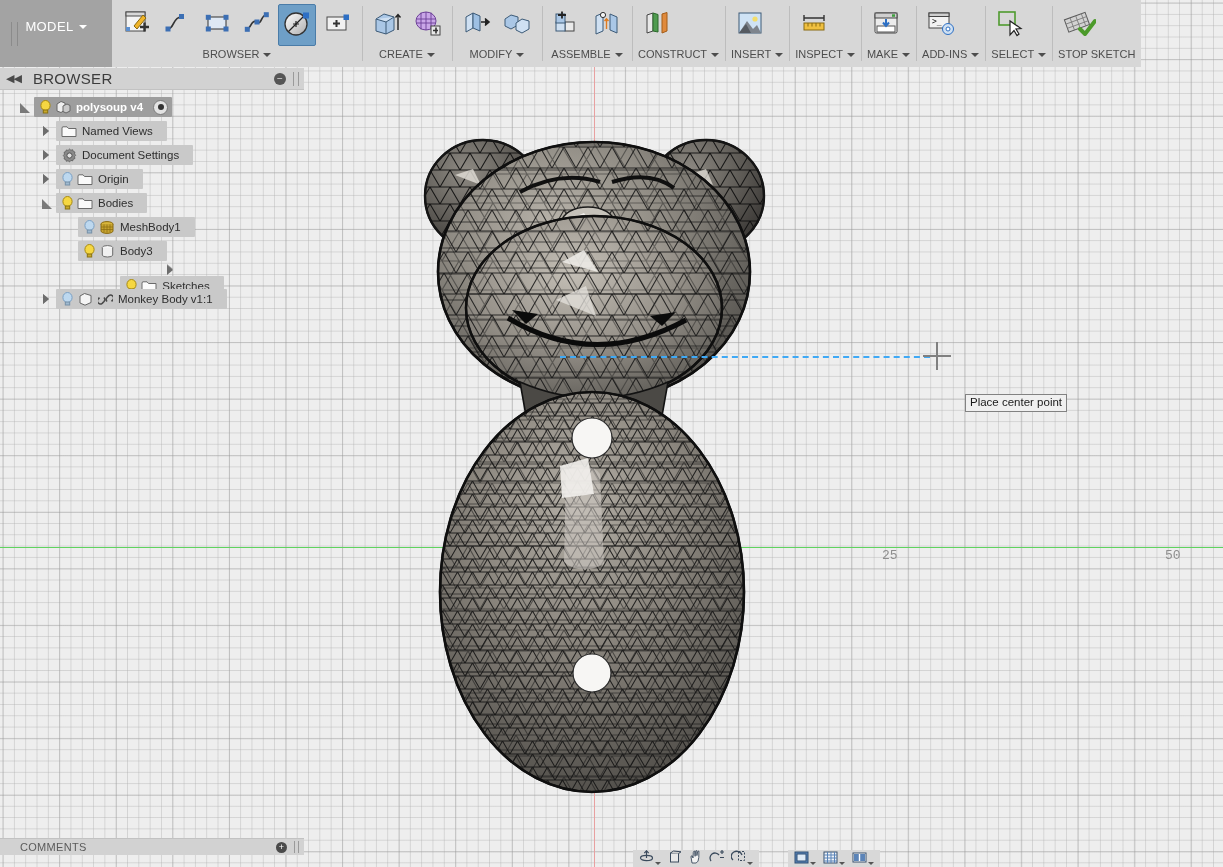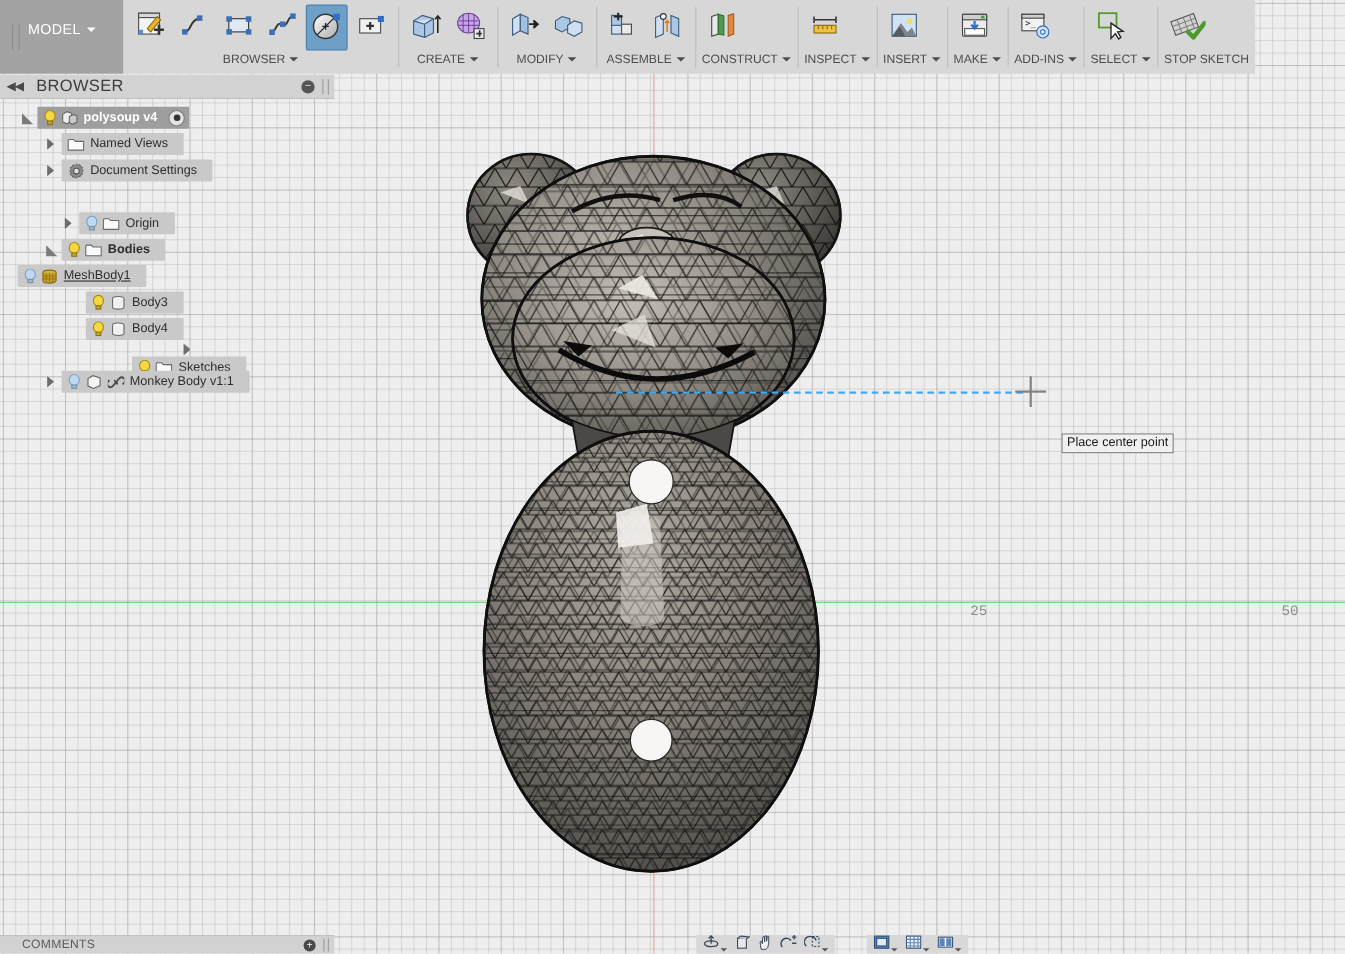--- a/index.html
+++ b/index.html
@@ -143,21 +143,21 @@
   .npill.root { background:#9e9e9e; color:#fff; font-weight:bold; padding-right:4px; }
   .nlabel { padding:0 6px 0 3px; white-space:nowrap; }
   .root-dot {
     width:15px; height:15px; border-radius:50%; background:#e3e3e3; border:1px solid #7b7b7b;
     margin-left:4px; display:flex; align-items:center; justify-content:center;
   }
   .root-dot i { width:6px;height:6px;border-radius:50%;background:#333; display:block; }
 
   
   #comments {
-    position:absolute; left:0; bottom:0; width:304px; height:17px;
+    position:absolute; left:0; bottom:12px; width:304px; height:17px;
     background:#d2d2d2; display:flex; align-items:center; padding:0 6px; border-top:1px solid #c2c2c2;
   }
   #comments .c-title { font-size:11px; color:#5b5b5b; letter-spacing:.3px; margin-left:14px; }
   #comments .c-add {
     position:absolute; right:17px; top:3px; width:11px; height:11px; border-radius:50%;
     background:#4a4a4a; color:#fff; font-size:9px; text-align:center; line-height:11px;
   }
   #comments .c-handle { position:absolute; right:5px; top:2px; width:5px; height:12px;
     border-left:1px solid #9a9a9a; border-right:1px solid #9a9a9a; }
 
@@ -487,42 +487,42 @@
                   <path d="M20 6 L25 4.5 L25 23 L20 25 Z" fill="#e08a3c" stroke="#a35c18"></path>
                 </svg></span>
             </div>
           </div>
           <div class="tb-label"><span>CONSTRUCT</span><span class="caret" style="margin-left: 4px;"></span></div>
         </div>
         <div class="tb-group">
           <div class="tb-icons">
             <div class="tb-btn">
               <span><svg width="30" height="30" viewBox="0 0 30 30">
+                  <rect x="4" y="5" width="22" height="20" fill="#cfe3f5" stroke="#3c5a77"></rect>
+                  <circle cx="20" cy="11" r="2.6" fill="#f2dd6b"></circle>
+                  <path d="M4 25 L12 13 L18 21 L22 17 L26 25 Z" fill="#7e848c"></path>
+                  <path d="M4 25 L11 16 L16 25 Z" fill="#555a61"></path>
+                </svg></span>
+            </div>
+          </div>
+          <div class="tb-label"><span>INSERT</span><span class="caret" style="margin-left: 4px;"></span></div>
+        </div>
+        <div class="tb-group">
+          <div class="tb-icons">
+            <div class="tb-btn">
+              <span><svg width="30" height="30" viewBox="0 0 30 30">
                   <path d="M5 10 h20 M5 7 v6 M25 7 v6" stroke="#333" stroke-width="1.4" fill="none"></path>
                   <rect x="5" y="15" width="20" height="7" fill="#f0c040" stroke="#8a6a10"></rect>
                   <g stroke="#8a6a10">
                     <path d="M9 15 v3.5 M13 15 v3.5 M17 15 v3.5 M21 15 v3.5"></path>
                   </g>
                 </svg></span>
             </div>
           </div>
           <div class="tb-label"><span>INSPECT</span><span class="caret" style="margin-left: 4px;"></span></div>
-        </div>
-        <div class="tb-group">
-          <div class="tb-icons">
-            <div class="tb-btn">
-              <span><svg width="30" height="30" viewBox="0 0 30 30">
-                  <rect x="4" y="5" width="22" height="20" fill="#cfe3f5" stroke="#3c5a77"></rect>
-                  <circle cx="20" cy="11" r="2.6" fill="#f2dd6b"></circle>
-                  <path d="M4 25 L12 13 L18 21 L22 17 L26 25 Z" fill="#7e848c"></path>
-                  <path d="M4 25 L11 16 L16 25 Z" fill="#555a61"></path>
-                </svg></span>
-            </div>
-          </div>
-          <div class="tb-label"><span>INSERT</span><span class="caret" style="margin-left: 4px;"></span></div>
         </div>
         <div class="tb-group">
           <div class="tb-icons">
             <div class="tb-btn">
               <span><svg width="30" height="30" viewBox="0 0 30 30">
                   <rect x="4" y="5" width="22" height="20" rx="1.5" fill="#ececec" stroke="#444"></rect>
                   <rect x="4" y="5" width="22" height="5" fill="#cfcfcf" stroke="#444"></rect>
                   <rect x="21" y="6.3" width="3" height="2.5" fill="#3fa13f"></rect>
                   <rect x="6" y="18" width="18" height="6" fill="#fff" stroke="#555"></rect>
                   <path d="M15 11 v6 M12 14.5 l3 3.5 l3 -3.5" fill="none" stroke="#2d6fc4" stroke-width="2"></path>
@@ -620,55 +620,55 @@
           <span class="npill">
             <span class="nicon">
               <svg width="15" height="15" viewBox="0 0 15 15">
                 <path d="M7.5 1 l1.4 1.2 l1.8 -.5 l.6 1.7 l1.7 .7 l-.5 1.8 l1.2 1.4 l-1.2 1.4 l.5 1.8 l-1.7 .7 l-.6 1.7 l-1.8 -.5 L7.5 14 l-1.4 -1.2 l-1.8 .5 l-.6 -1.7 l-1.7 -.7 l.5 -1.8 L1.3 7.5 l1.2 -1.4 l-.5 -1.8 l1.7 -.7 l.6 -1.7 l1.8 .5 Z" fill="#8a8a8a" stroke="#555" stroke-width=".7"></path>
                 <circle cx="7.5" cy="7.5" r="2.6" fill="#e2e2e2" stroke="#555"></circle>
               </svg>
             </span>
             <span class="nlabel">Document Settings</span>
           </span>
         </div>
-        <div class="node" style="padding-left: 56px; margin-top: 24px;">
+        <div class="node" style="padding-left: 40px;">
           <span class="arrow closed"></span>
           <span class="npill">
             <span class="bulb">
               <svg width="13" height="14" viewBox="0 0 13 14">
      <ellipse cx="6.5" cy="5.5" rx="4.6" ry="5" fill="#bdd8ef" stroke="#7ba0c4"></ellipse>
      <rect x="4.3" y="10" width="4.4" height="3" fill="#9fb9cf" stroke="#7590a8"></rect>
    </svg>
             </span>
             <span class="nicon">
               <svg width="16" height="13" viewBox="0 0 16 13">
                 <path d="M1 3 L1 11.5 L15 11.5 L15 3.5 L7.5 3.5 L6 1.8 L1.6 1.8 Z" fill="#fafafa" stroke="#6a6a6a"></path>
               </svg>
             </span>
             <span class="nlabel">Origin</span>
           </span>
         </div>
-        <div class="node" style="padding-left: 40px; font-weight: bold;">
+        <div class="node" style="padding-left: 40px;">
           <span class="arrow open"></span>
           <span class="npill">
             <span class="bulb">
               <svg width="13" height="14" viewBox="0 0 13 14">
      <ellipse cx="6.5" cy="5.5" rx="4.6" ry="5" fill="#f5d742" stroke="#a88a10"></ellipse>
      <rect x="4.3" y="10" width="4.4" height="3" fill="#c9a92a" stroke="#8a7210"></rect>
    </svg>
             </span>
             <span class="nicon">
               <svg width="16" height="13" viewBox="0 0 16 13">
                 <path d="M1 3 L1 11.5 L15 11.5 L15 3.5 L7.5 3.5 L6 1.8 L1.6 1.8 Z" fill="#fafafa" stroke="#6a6a6a"></path>
               </svg>
             </span>
             <span class="nlabel">Bodies</span>
           </span>
         </div>
-        <div class="node" style=" text-decoration: underline;">
+        <div class="node" style="padding-left: 62px;">
           <span class="arrow"></span>
           <span class="npill">
             <span class="bulb">
               <svg width="13" height="14" viewBox="0 0 13 14">
      <ellipse cx="6.5" cy="5.5" rx="4.6" ry="5" fill="#bdd8ef" stroke="#7ba0c4"></ellipse>
      <rect x="4.3" y="10" width="4.4" height="3" fill="#9fb9cf" stroke="#7590a8"></rect>
    </svg>
             </span>
             <span class="nicon">
               <svg width="16" height="15" viewBox="0 0 16 15">
@@ -691,38 +691,20 @@
      <rect x="4.3" y="10" width="4.4" height="3" fill="#c9a92a" stroke="#8a7210"></rect>
    </svg>
             </span>
             <span class="nicon">
               <svg width="15" height="15" viewBox="0 0 15 15">
                 <ellipse cx="7.5" cy="3.6" rx="5.2" ry="2" fill="#fdfdfd" stroke="#6a6a6a"></ellipse>
                 <path d="M2.3 3.6 L2.3 11 A5.2 2 0 0 0 12.7 11 L12.7 3.6" fill="#f0f0f0" stroke="#6a6a6a"></path>
               </svg>
             </span>
             <span class="nlabel">Body3</span>
-          </span>
-        </div>
-        <div class="node" style="padding-left: 62px;">
-          <span class="arrow"></span>
-          <span class="npill">
-            <span class="bulb">
-              <svg width="13" height="14" viewBox="0 0 13 14">
-     <ellipse cx="6.5" cy="5.5" rx="4.6" ry="5" fill="#f5d742" stroke="#a88a10"></ellipse>
-     <rect x="4.3" y="10" width="4.4" height="3" fill="#c9a92a" stroke="#8a7210"></rect>
-   </svg>
-            </span>
-            <span class="nicon">
-              <svg width="15" height="15" viewBox="0 0 15 15">
-                <ellipse cx="7.5" cy="3.6" rx="5.2" ry="2" fill="#fdfdfd" stroke="#6a6a6a"></ellipse>
-                <path d="M2.3 3.6 L2.3 11 A5.2 2 0 0 0 12.7 11 L12.7 3.6" fill="#f0f0f0" stroke="#6a6a6a"></path>
-              </svg>
-            </span>
-            <span class="nlabel">Body4</span>
           </span>
         </div>
         <div class="node" style="padding-left: 40px; flex-direction: column;">
           <span class="arrow closed"></span>
           <span class="npill">
             <span class="bulb">
               <svg width="13" height="14" viewBox="0 0 13 14">
      <ellipse cx="6.5" cy="5.5" rx="4.6" ry="5" fill="#f5d742" stroke="#a88a10"></ellipse>
      <rect x="4.3" y="10" width="4.4" height="3" fill="#c9a92a" stroke="#8a7210"></rect>
    </svg>

